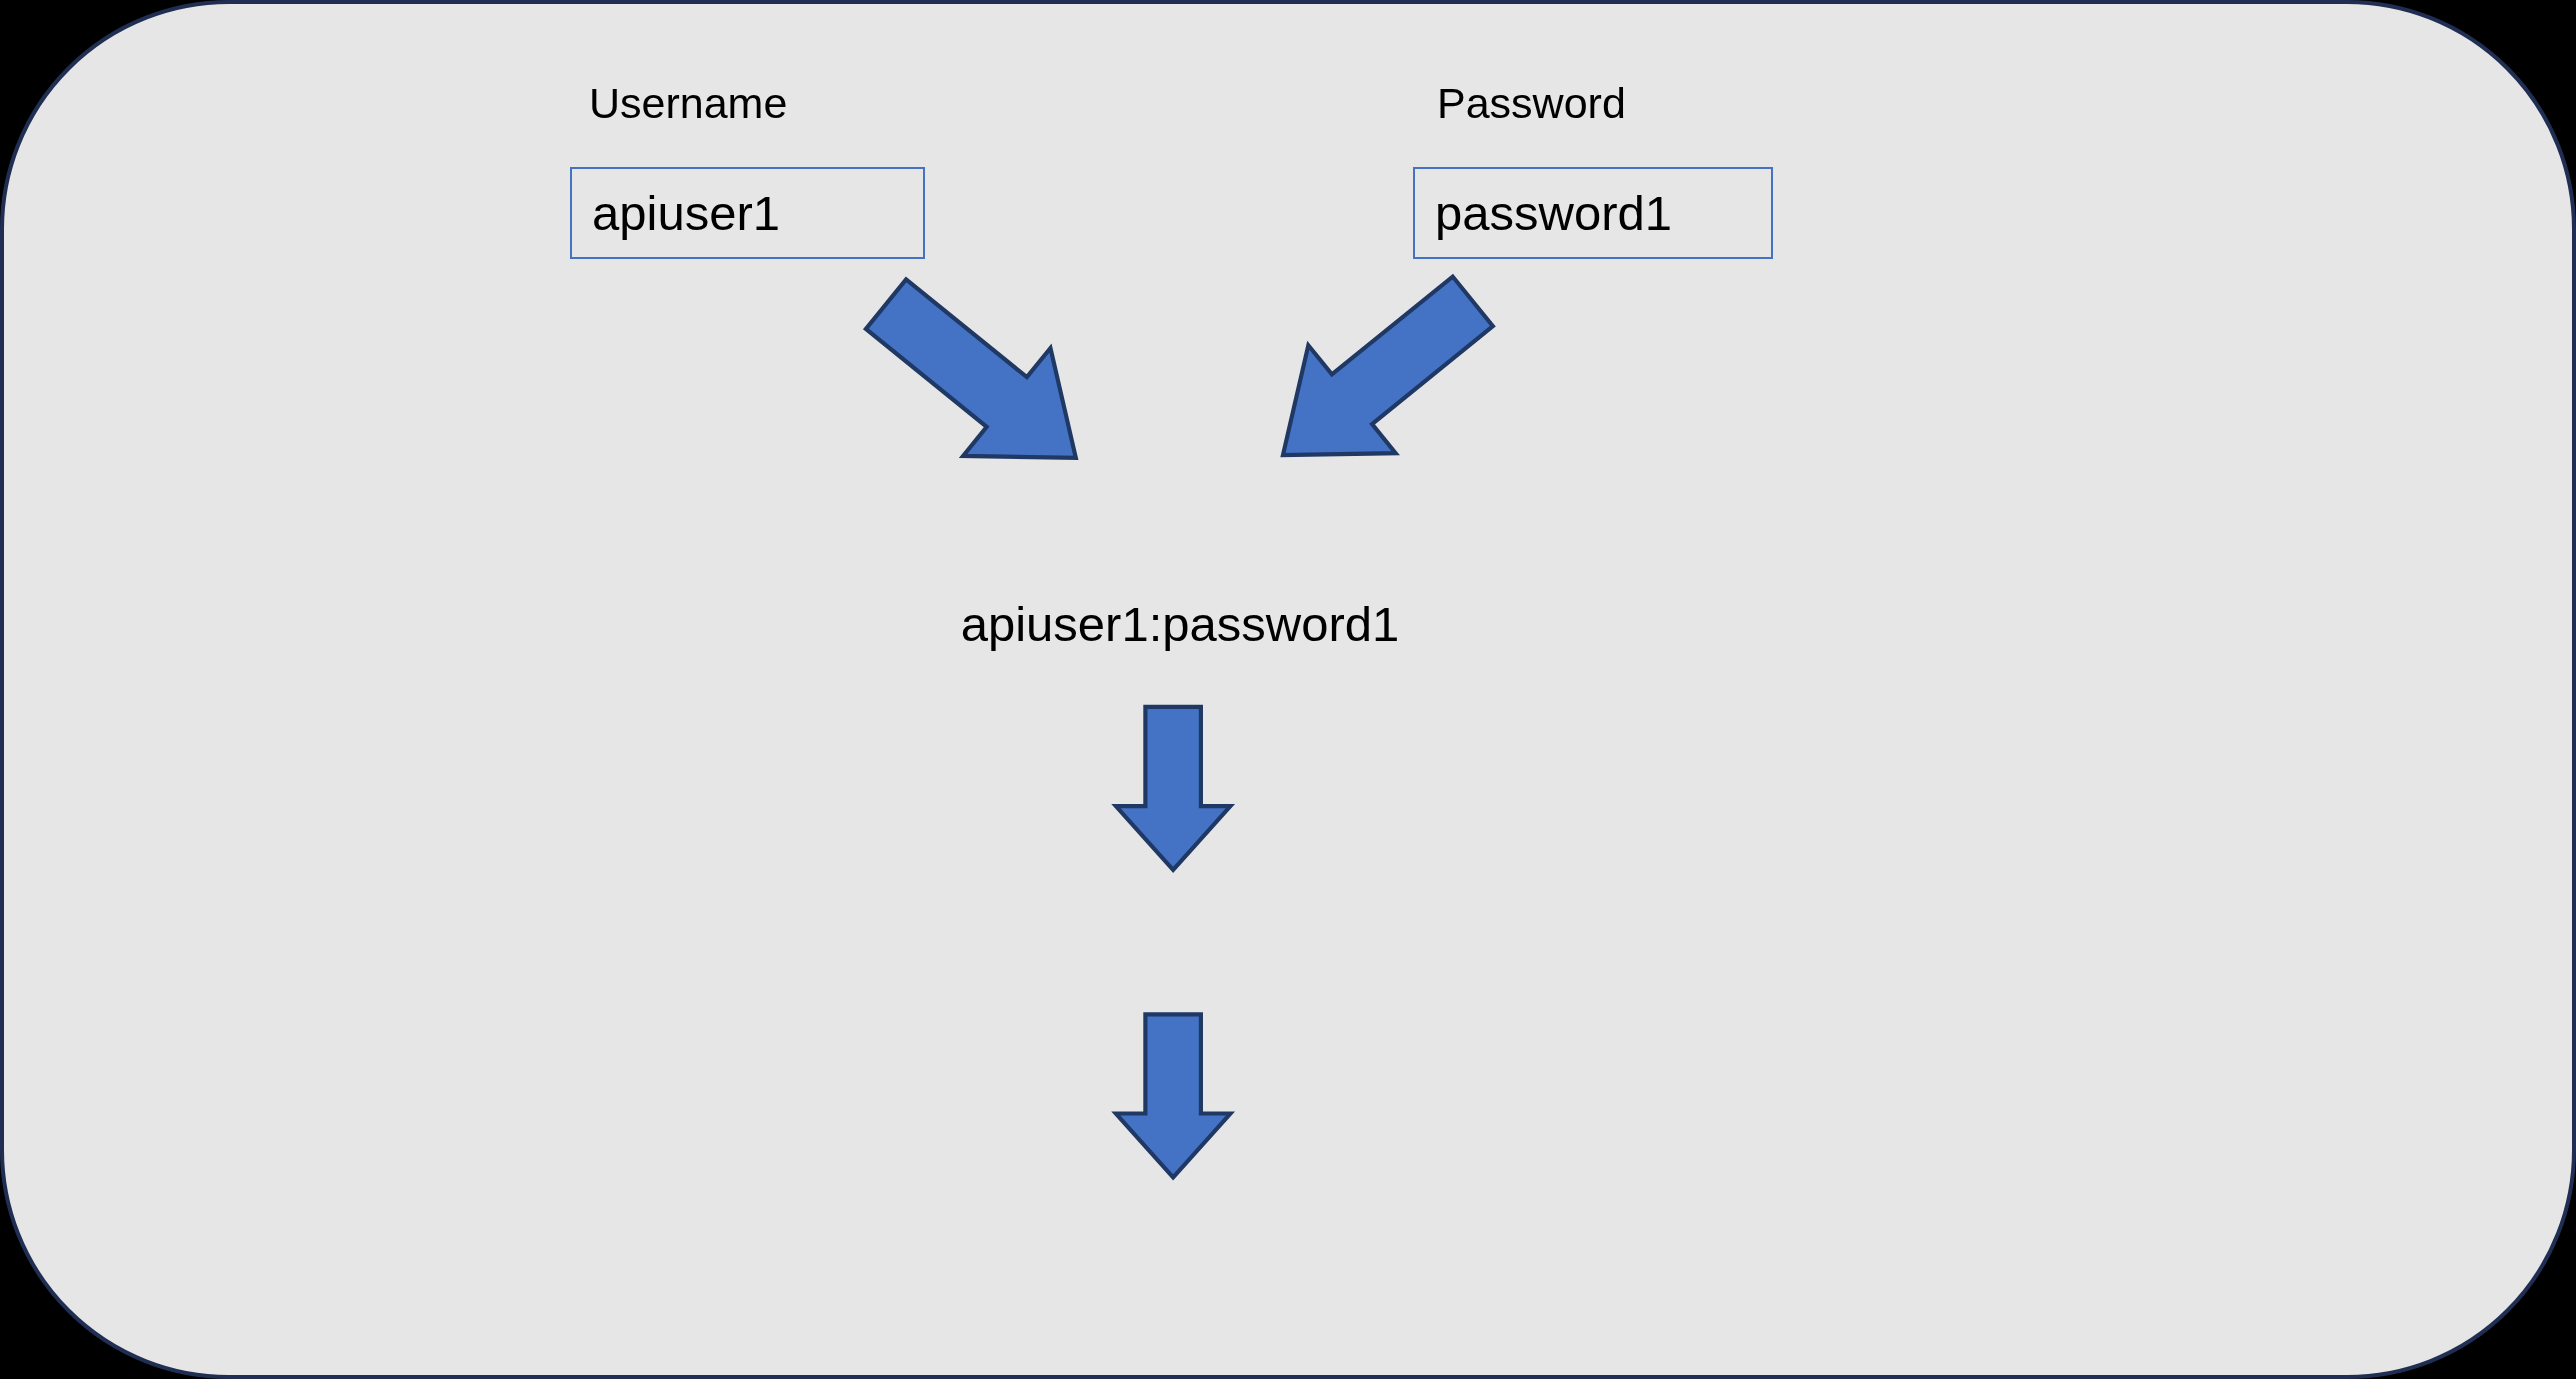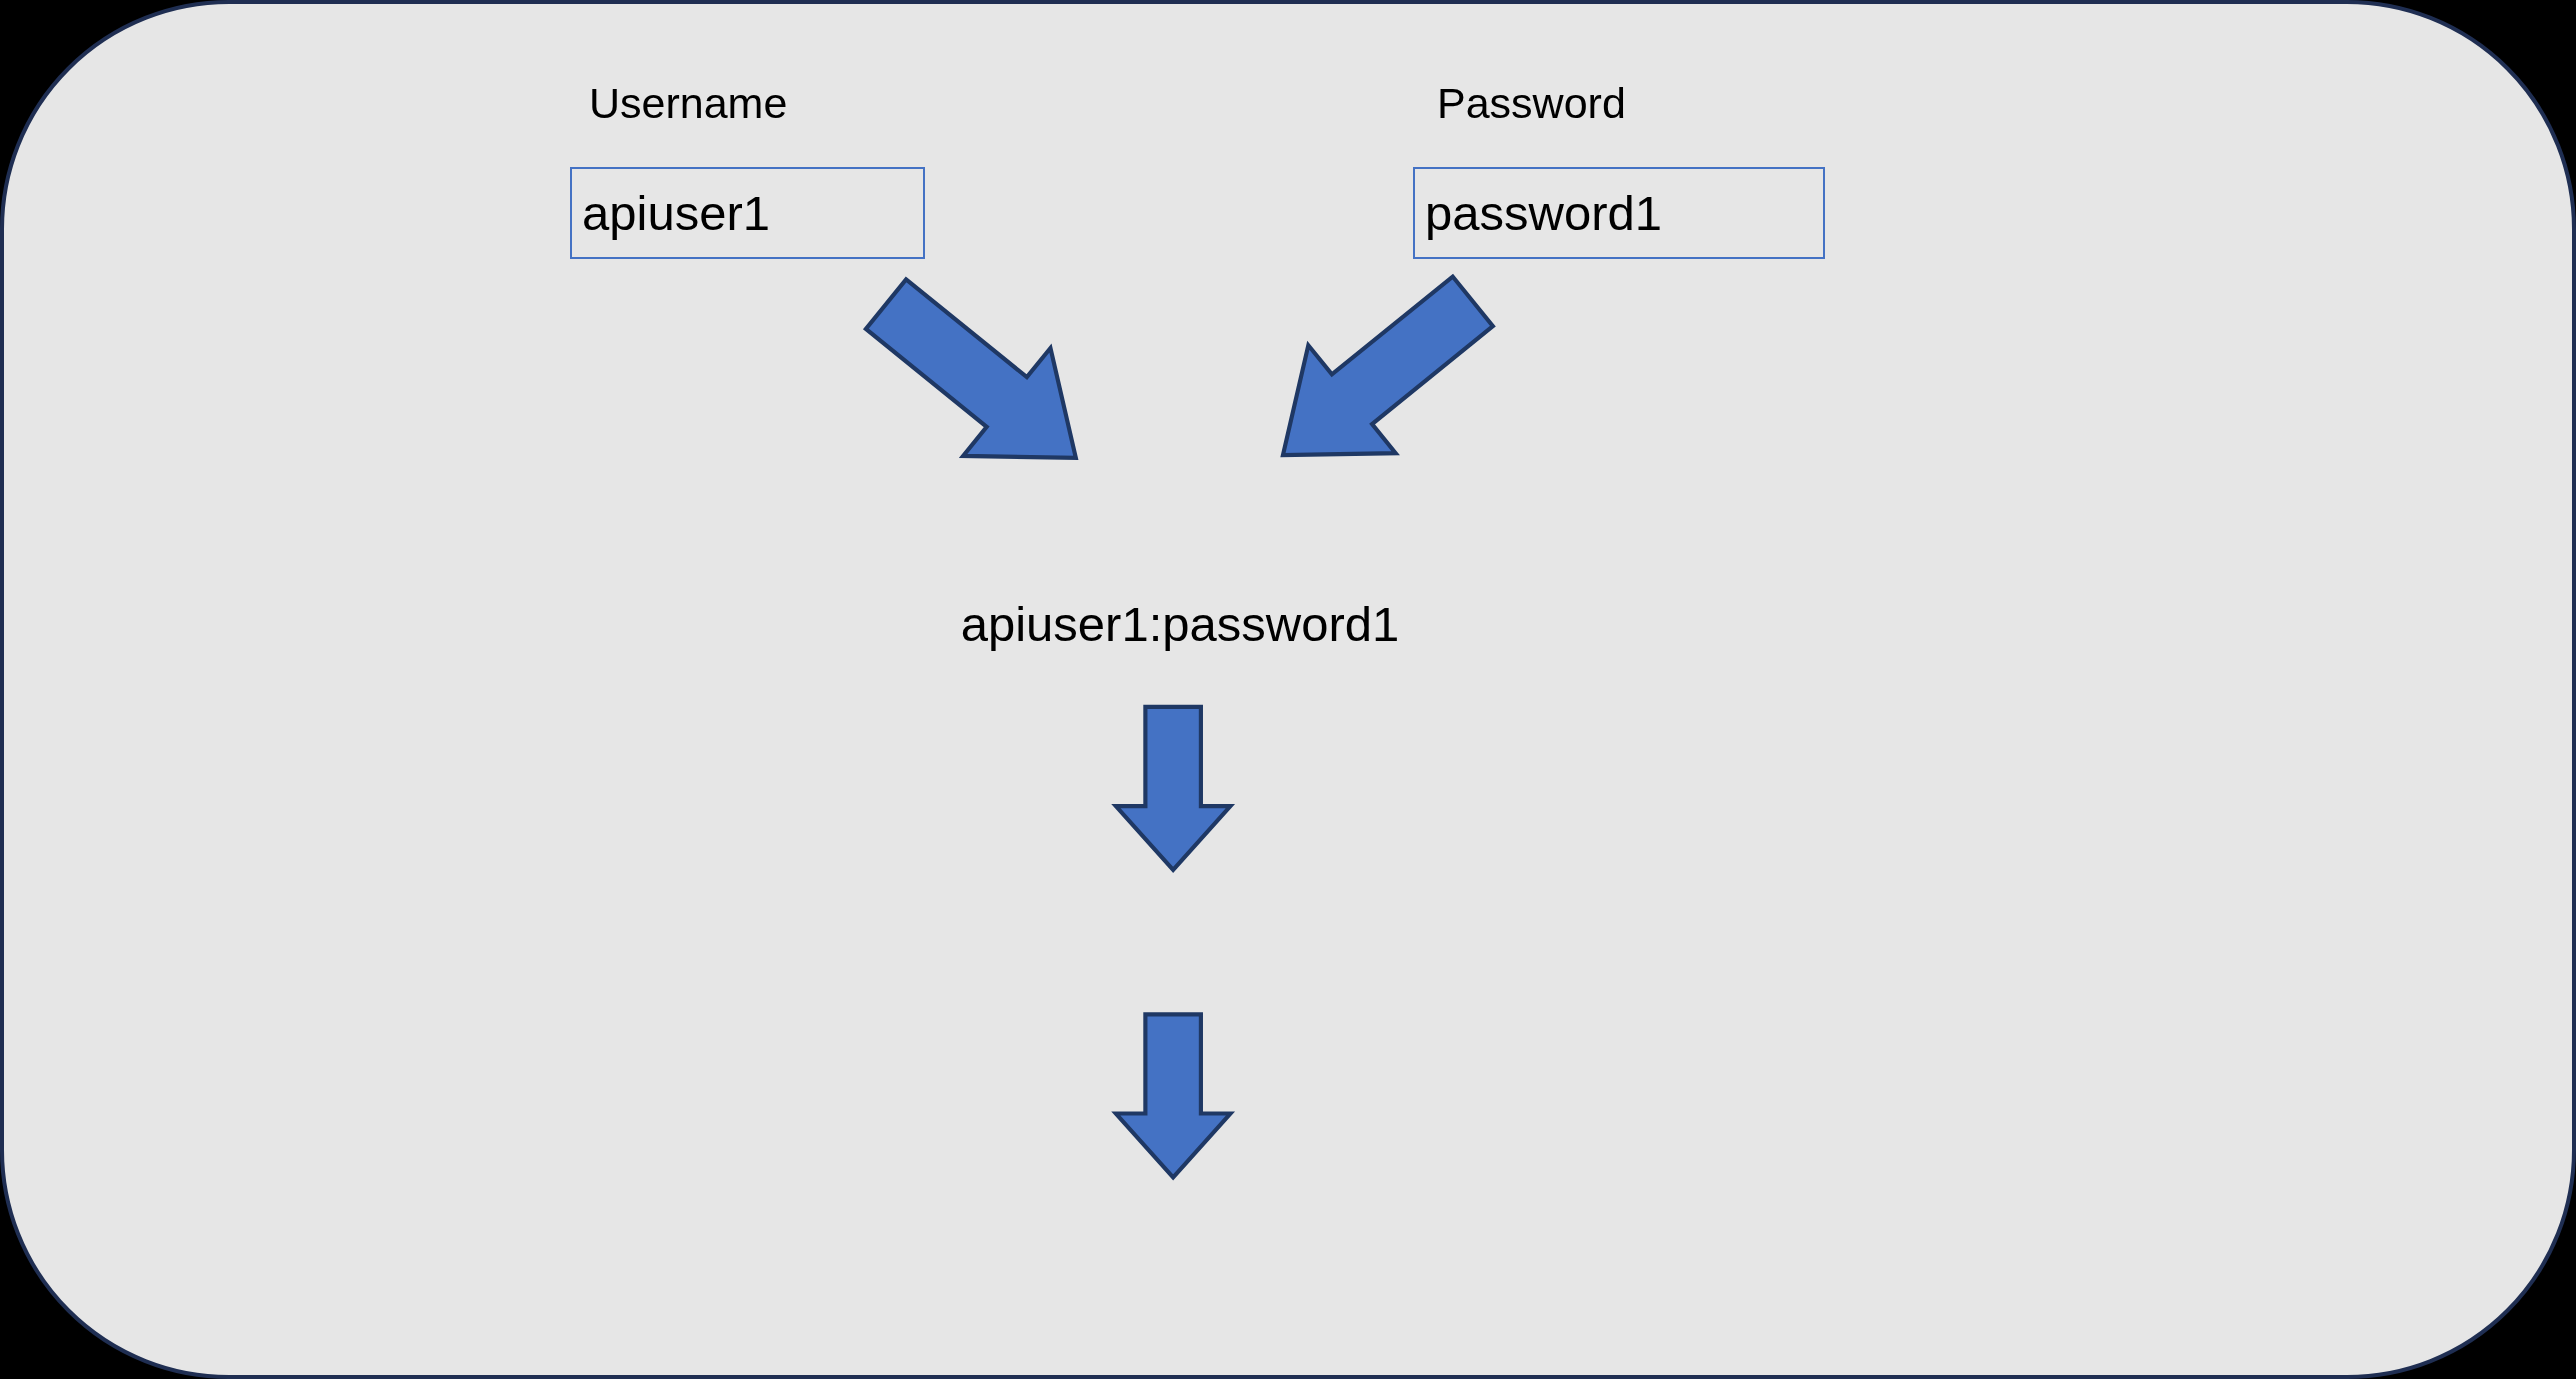--- a/index.html
+++ b/index.html
@@ -40,23 +40,23 @@
     position: absolute;
     top: 167px;
     height: 92px;
     border: 2.8px solid #4472c4;
     box-sizing: border-box;
     background: transparent;
     display: flex;
     align-items: center;
   }
   .box-username { left: 570px;  width: 355px; }
-  .box-password { left: 1413px; width: 412px; }
+  .box-password { left: 1413px; width: 360px; }
   .field-value {
-    padding-left: 10px;
+    padding-left: 20px;
     font-size: 49px;
     color: #000000;
     white-space: nowrap;
   }
   .flow-text {
     position: absolute;
     transform: translateX(-50%);
     color: #000000;
     white-space: nowrap;
     line-height: 1.15;

